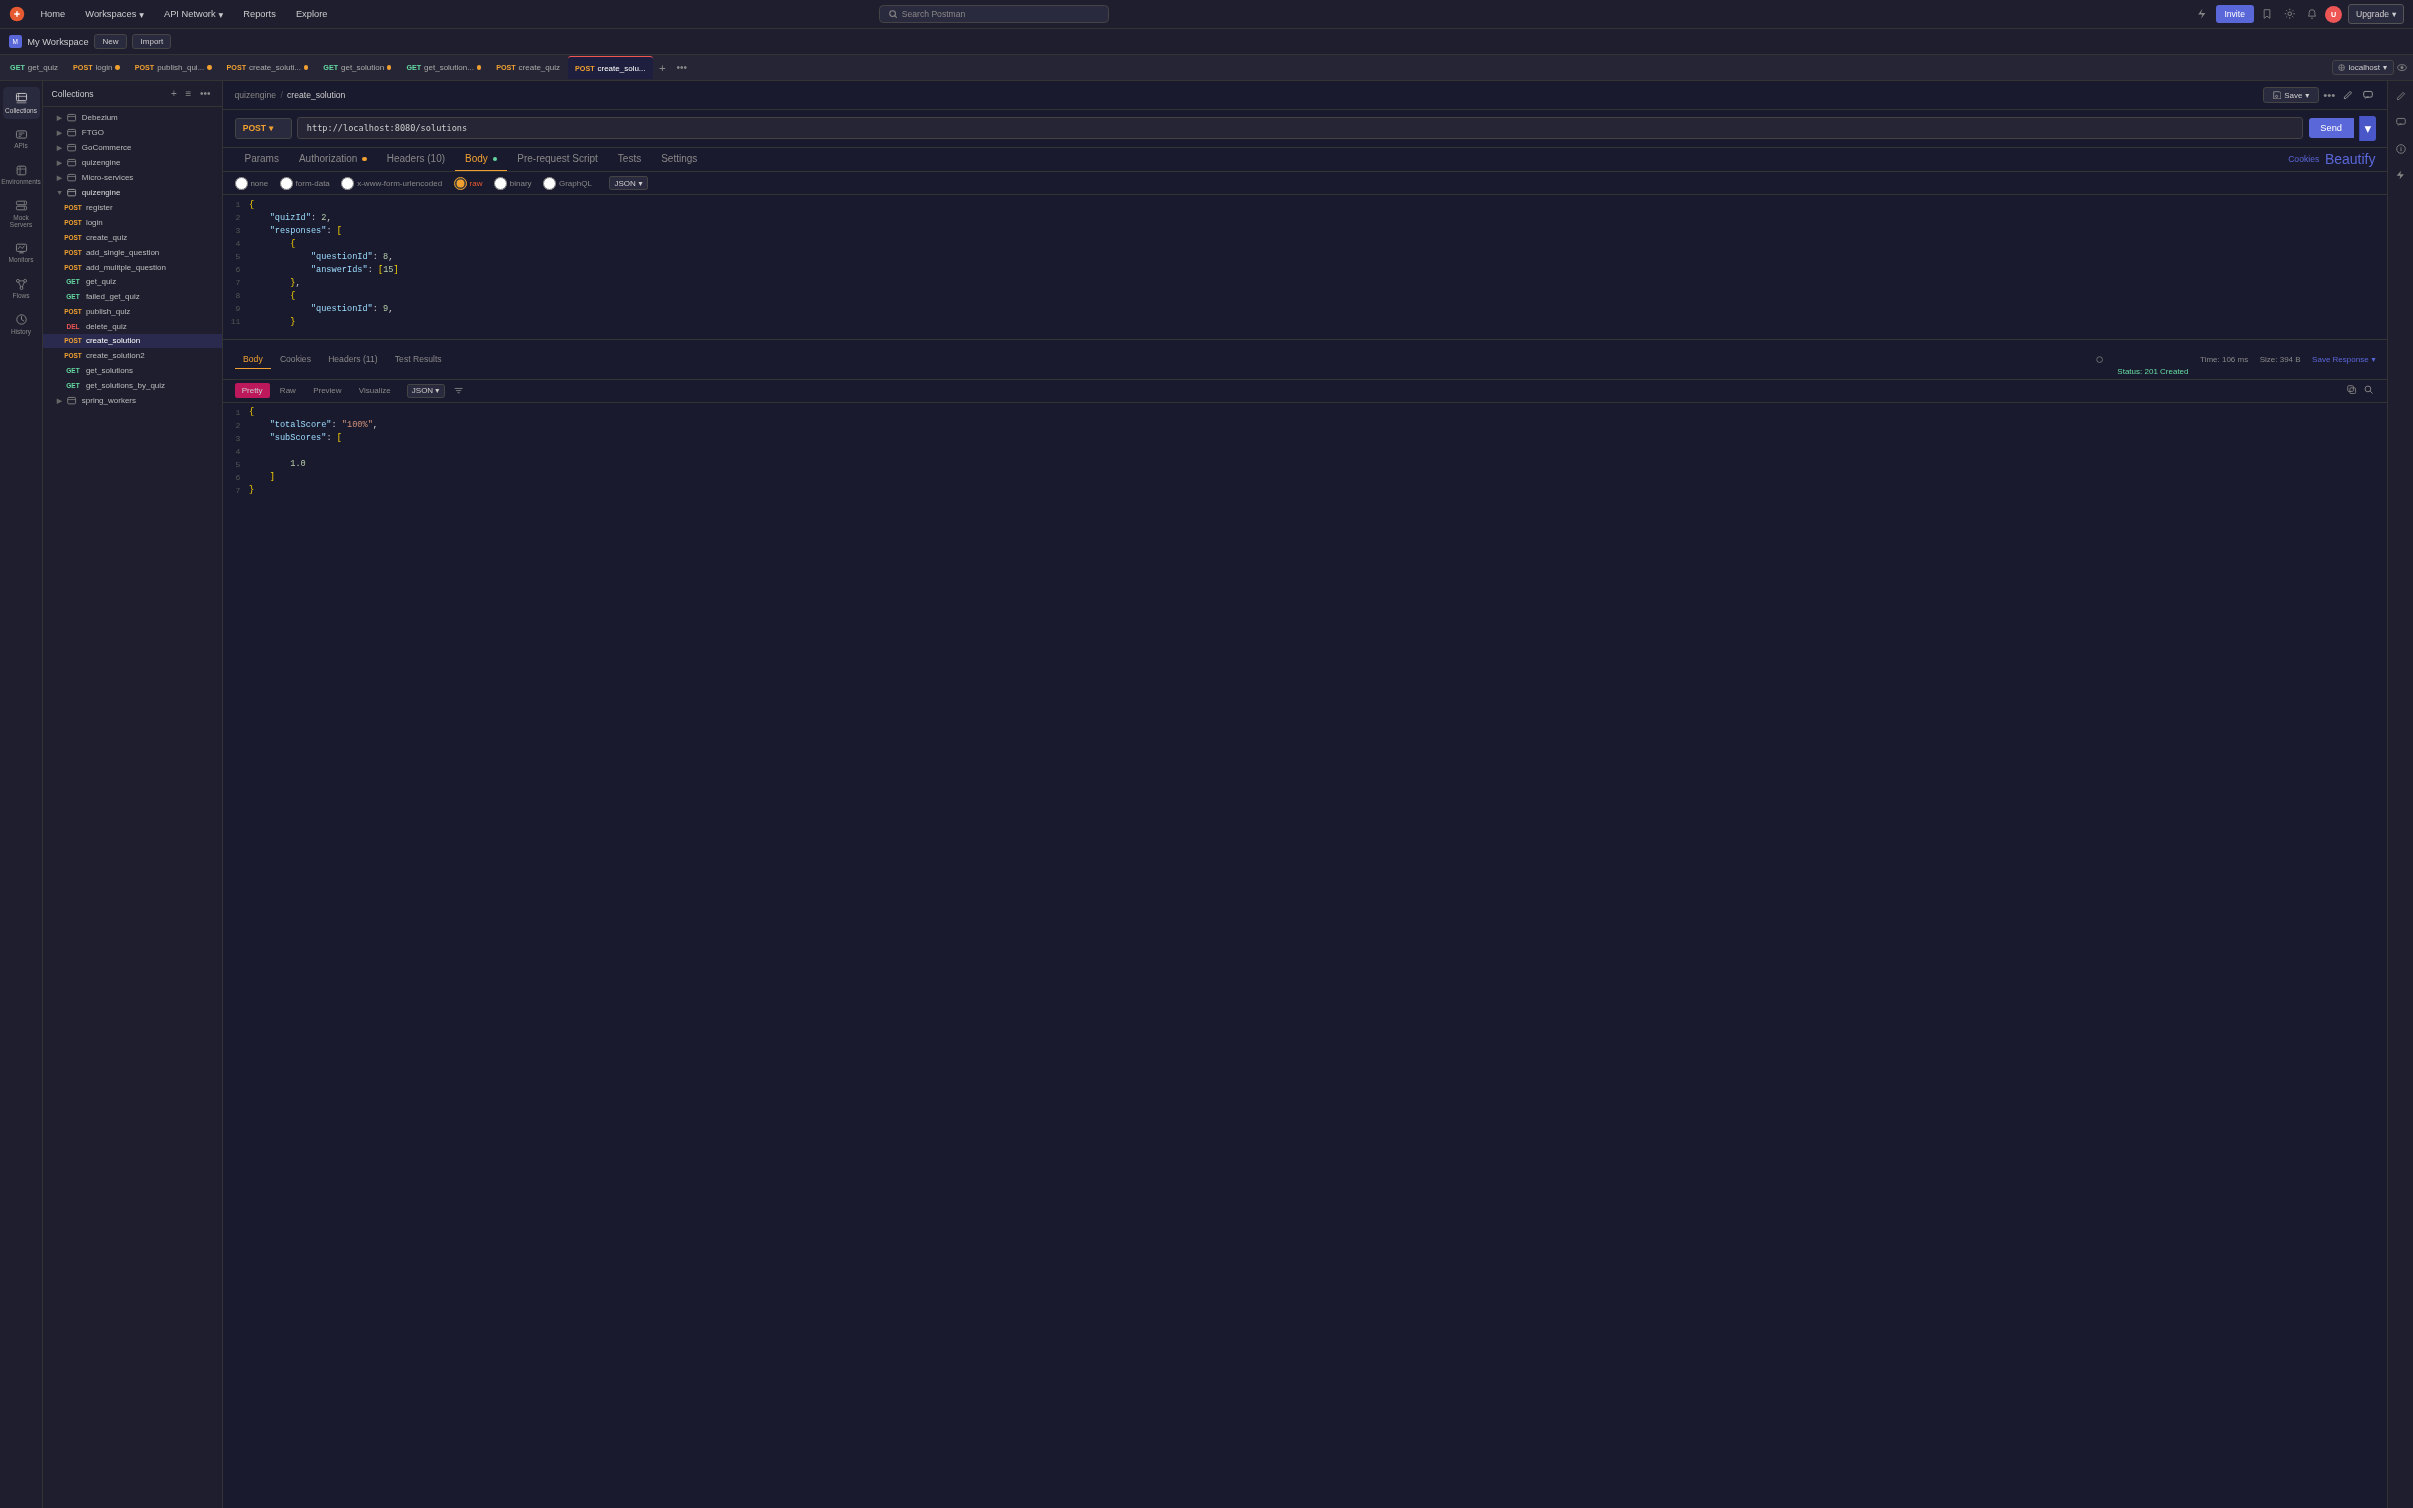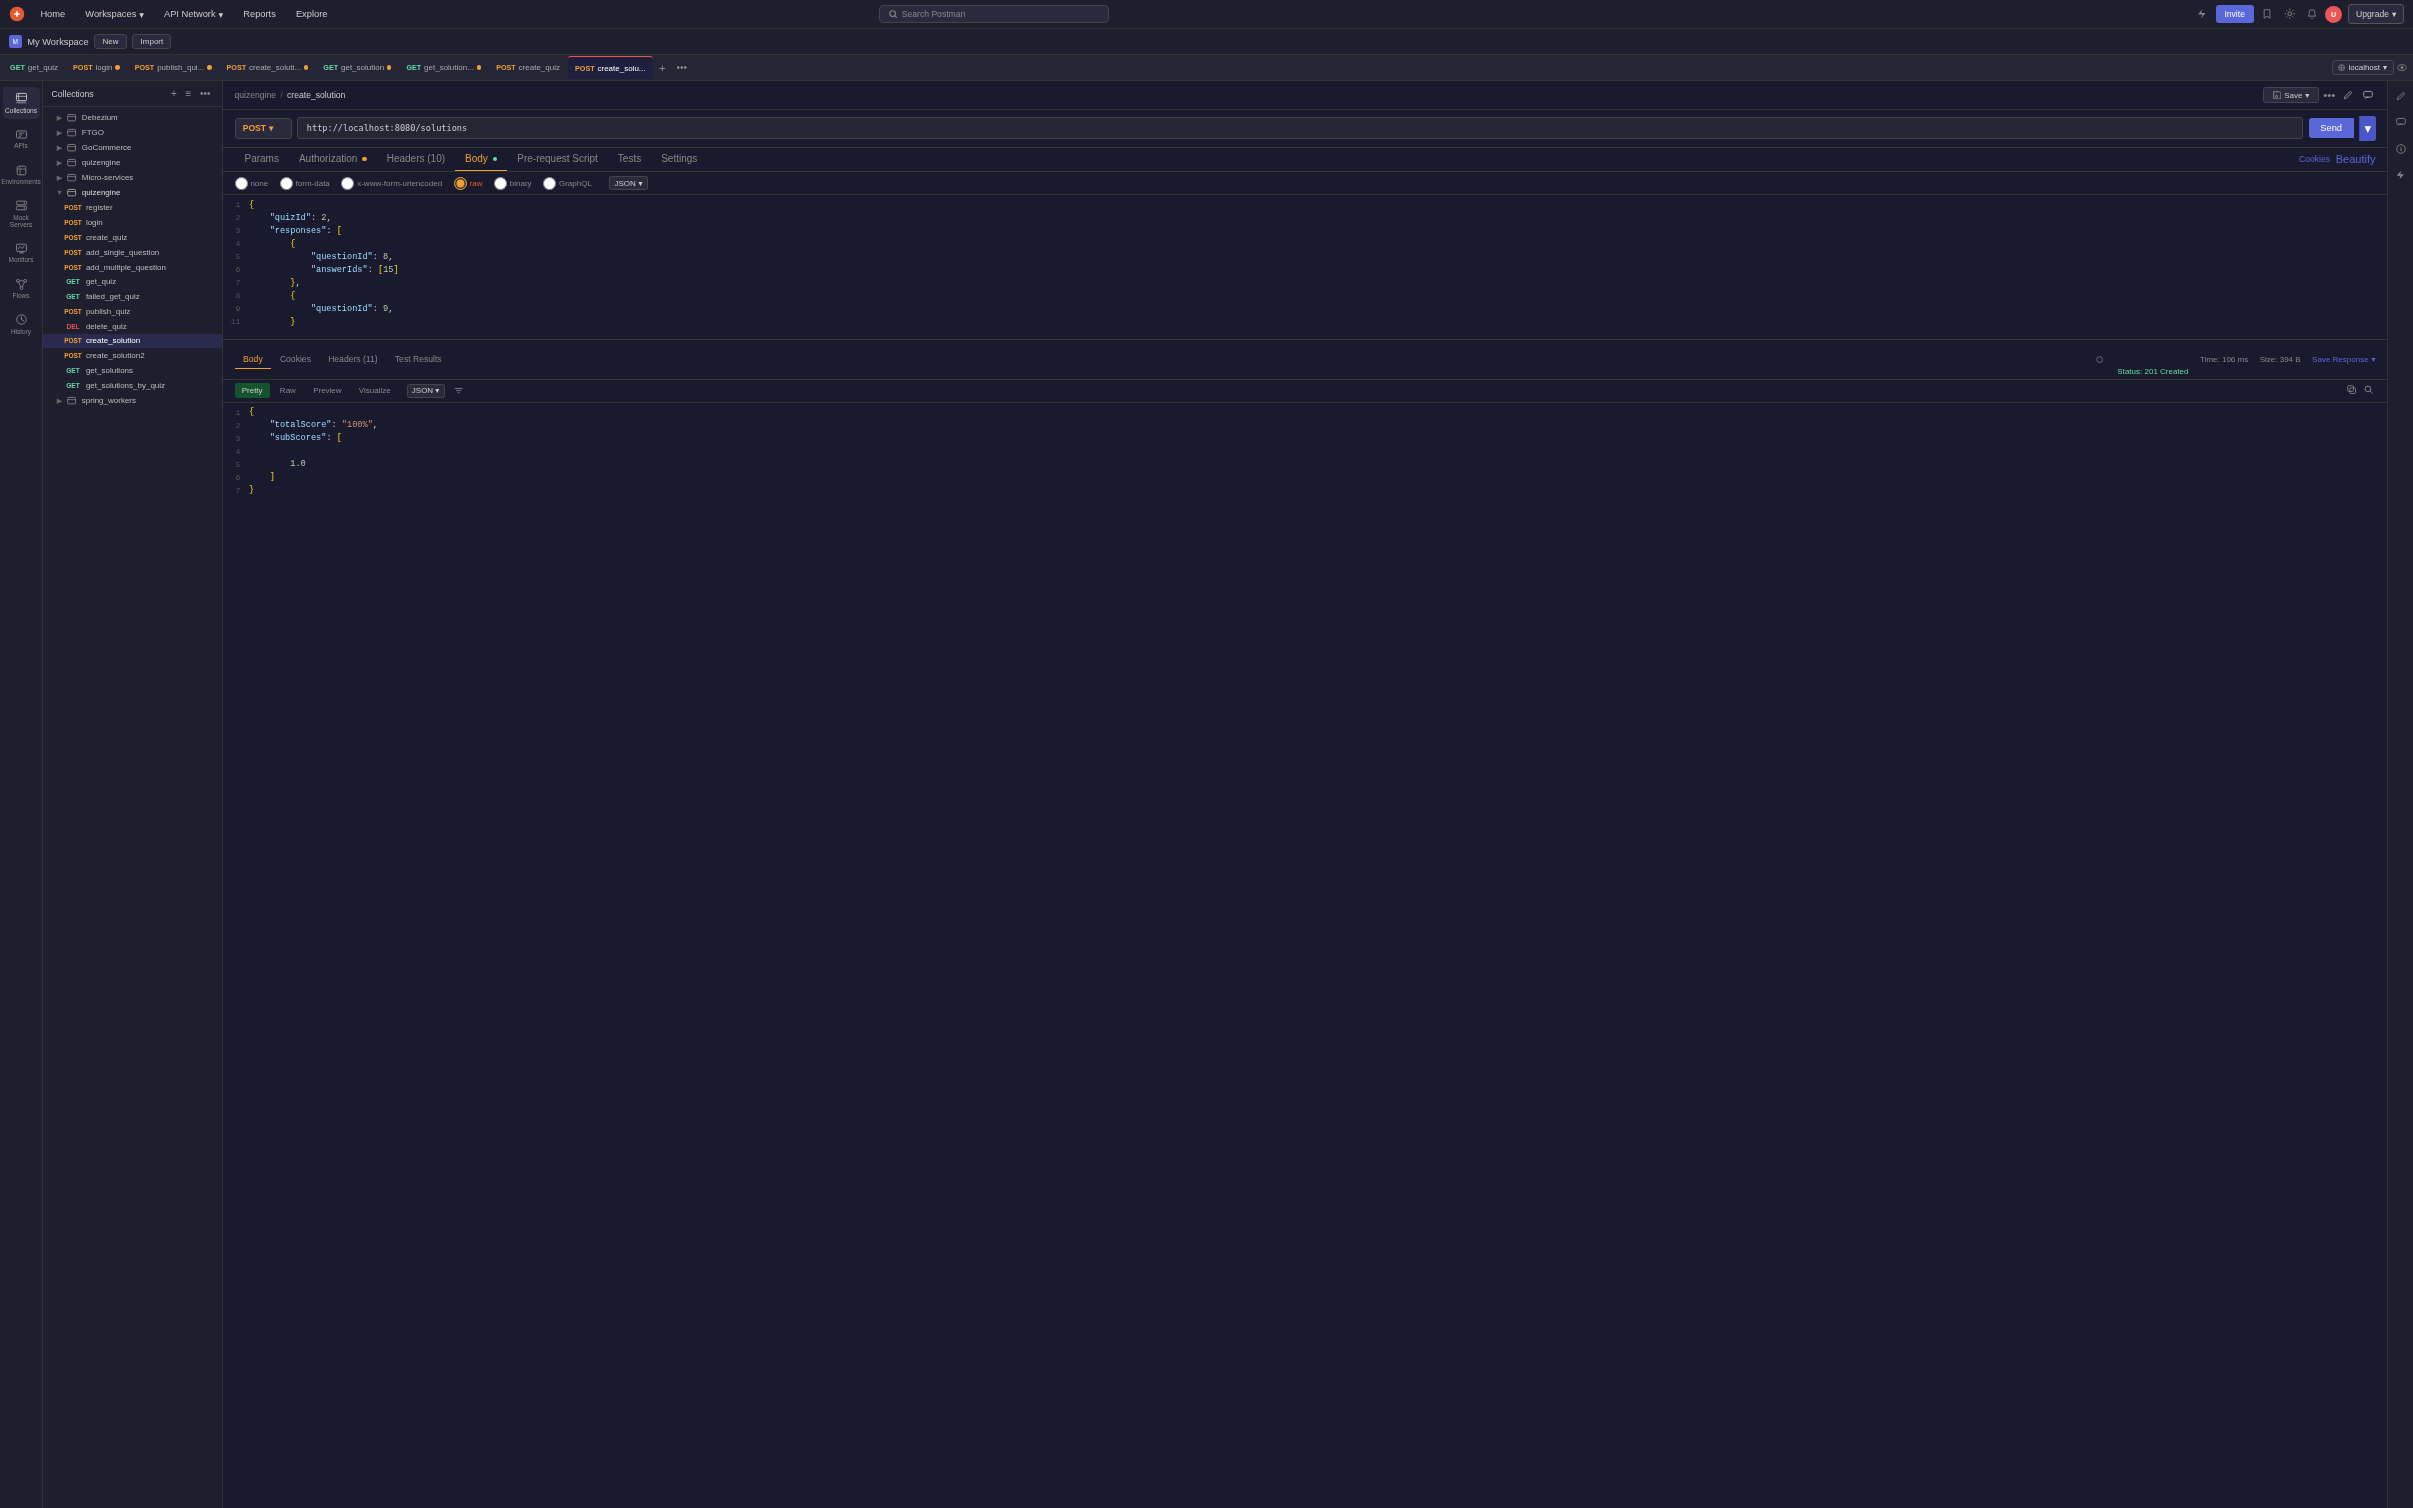--- a/index.html
+++ b/index.html
@@ -82,21 +82,21 @@
     .send-btn { background: #5a67d8; color: white; border: none; padding: 5px 11.5px; border-radius: 2.9px 0 0 2.9px; font-size: 9.3px; font-weight: 500; cursor: pointer; }
     .send-split { background: #4a57c8; color: white; border: none; padding: 5px 4.3px; border-radius: 0 2.9px 2.9px 0; cursor: pointer; border-left: 0.7px solid #3a47b8; }
 
     
     .req-tabs { display: flex; align-items: center; padding: 0 11.5px; border-bottom: 0.7px solid #333; gap: 0; }
     .req-tab { padding: 5.7px 10px; font-size: 10px; color: #888; cursor: pointer; border-bottom: 1.4px solid transparent; display: flex; align-items: center; gap: 2.9px; }
     .req-tab.active { color: #f0a030; border-bottom-color: #f0a030; }
     .req-tab .tab-dot-orange { width: 4.3px; height: 4.3px; border-radius: 50%; background: #f0a030; display: inline-block; }
     .req-tab-right { margin-left: auto; display: flex; align-items: center; gap: 5.7px; }
     .cookies-btn { color: #5a67d8; font-size: 8.6px; cursor: pointer; background: none; border: none; }
-    .beautify-btn { color: #5a67d8; font-size: 11px; cursor: pointer; background: none; border: none; }
+    .beautify-btn { color: #5a67d8; font-size: 14px; cursor: pointer; background: none; border: none; }
 
     
     .body-types { display: flex; align-items: center; padding: 4.3px 11.5px; gap: 11.5px; border-bottom: 0.7px solid #333; flex-wrap: wrap; }
     .radio-option { display: flex; align-items: center; gap: 2.9px; cursor: pointer; font-size: 8px; color: #888; }
     .radio-option input { accent-color: #f0a030; }
     .radio-option.active-radio { color: #ccc; }
     .json-select { display: flex; align-items: center; gap: 2.9px; background: #2a2a3e; border: 0.7px solid #444; border-radius: 2.2px; padding: 1.4px 4.3px; color: #ccc; font-size: 8px; cursor: pointer; margin-left: 5.7px; }
 
     
     .code-editor { flex: 1; background: #1a1a2e; overflow-y: auto; font-family: 'Courier New', monospace; font-size: 8.6px; position: relative; }
@@ -116,21 +116,21 @@
     .resp-tab.active { color: #f0a030; border-bottom-color: #f0a030; }
     .resp-status { margin-left: auto; display: flex; align-items: center; gap: 11.5px; font-size: 8px; }
     .status-201 { color: #64d8a0; font-weight: 500; margin-top: 24px; }
     .time-val { color: #888; }
     .size-val { color: #888; }
     .save-response-btn { color: #5a67d8; font-size: 8px; cursor: pointer; background: none; border: none; display: flex; align-items: center; gap: 2.9px; }
 
     
     .resp-body-tabs { display: flex; align-items: center; padding: 2.9px 11.5px; gap: 2.9px; border-bottom: 0.7px solid #333; }
     .resp-body-tab { padding: 2.9px 7.2px; font-size: 8px; color: #888; cursor: pointer; border-radius: 2.2px; }
-    .resp-body-tab.active { background: #14532d; color: #ccc; }
+    .resp-body-tab.active { background: #be185d; color: #ccc; }
     .resp-json-select { display: flex; align-items: center; gap: 2.2px; background: #2a2a3e; border: 0.7px solid #444; border-radius: 2.2px; padding: 1.4px 4.3px; color: #ccc; font-size: 8px; cursor: pointer; }
     .resp-icon-btn { background: none; border: none; color: #888; cursor: pointer; font-size: 10px; padding: 2.2px; }
     .resp-icons { margin-left: auto; display: flex; gap: 2.9px; align-items: center; }
 
     
     ::-webkit-scrollbar { width: 4.3px; height: 4.3px; }
     ::-webkit-scrollbar-track { background: #1a1a2e; }
     ::-webkit-scrollbar-thumb { background: #444; border-radius: 2.2px; }
   </style>
 </head>

